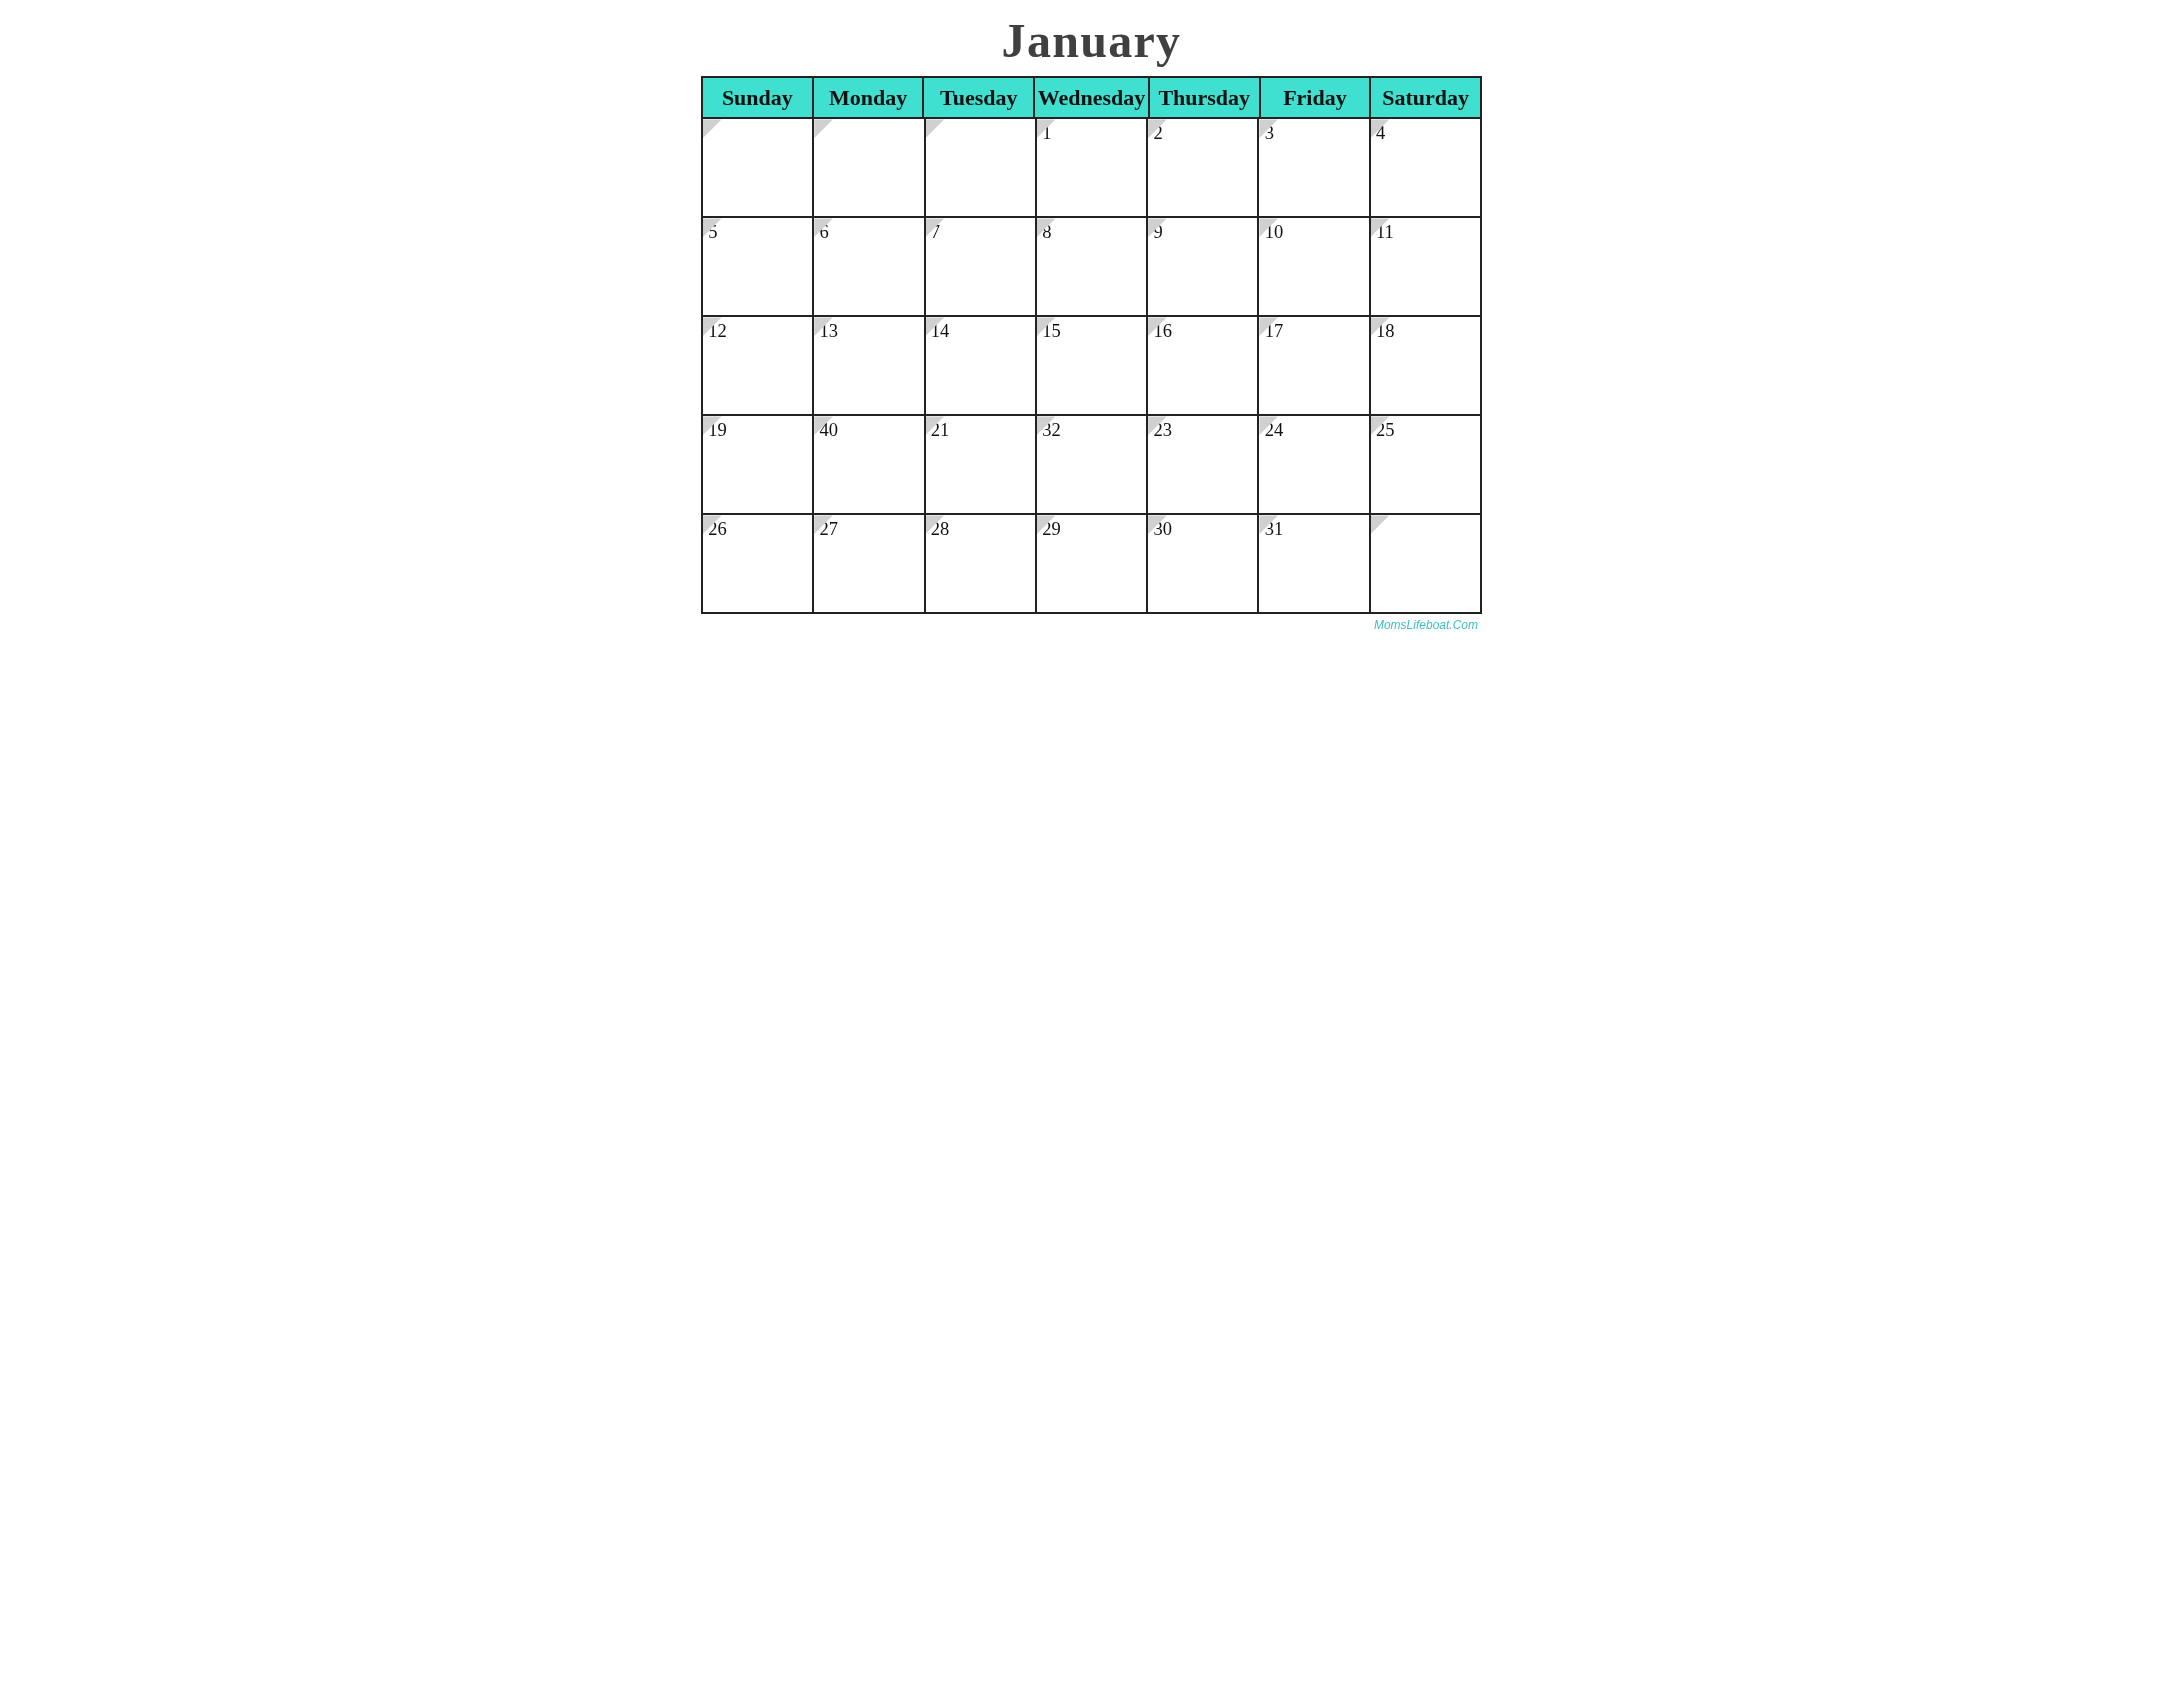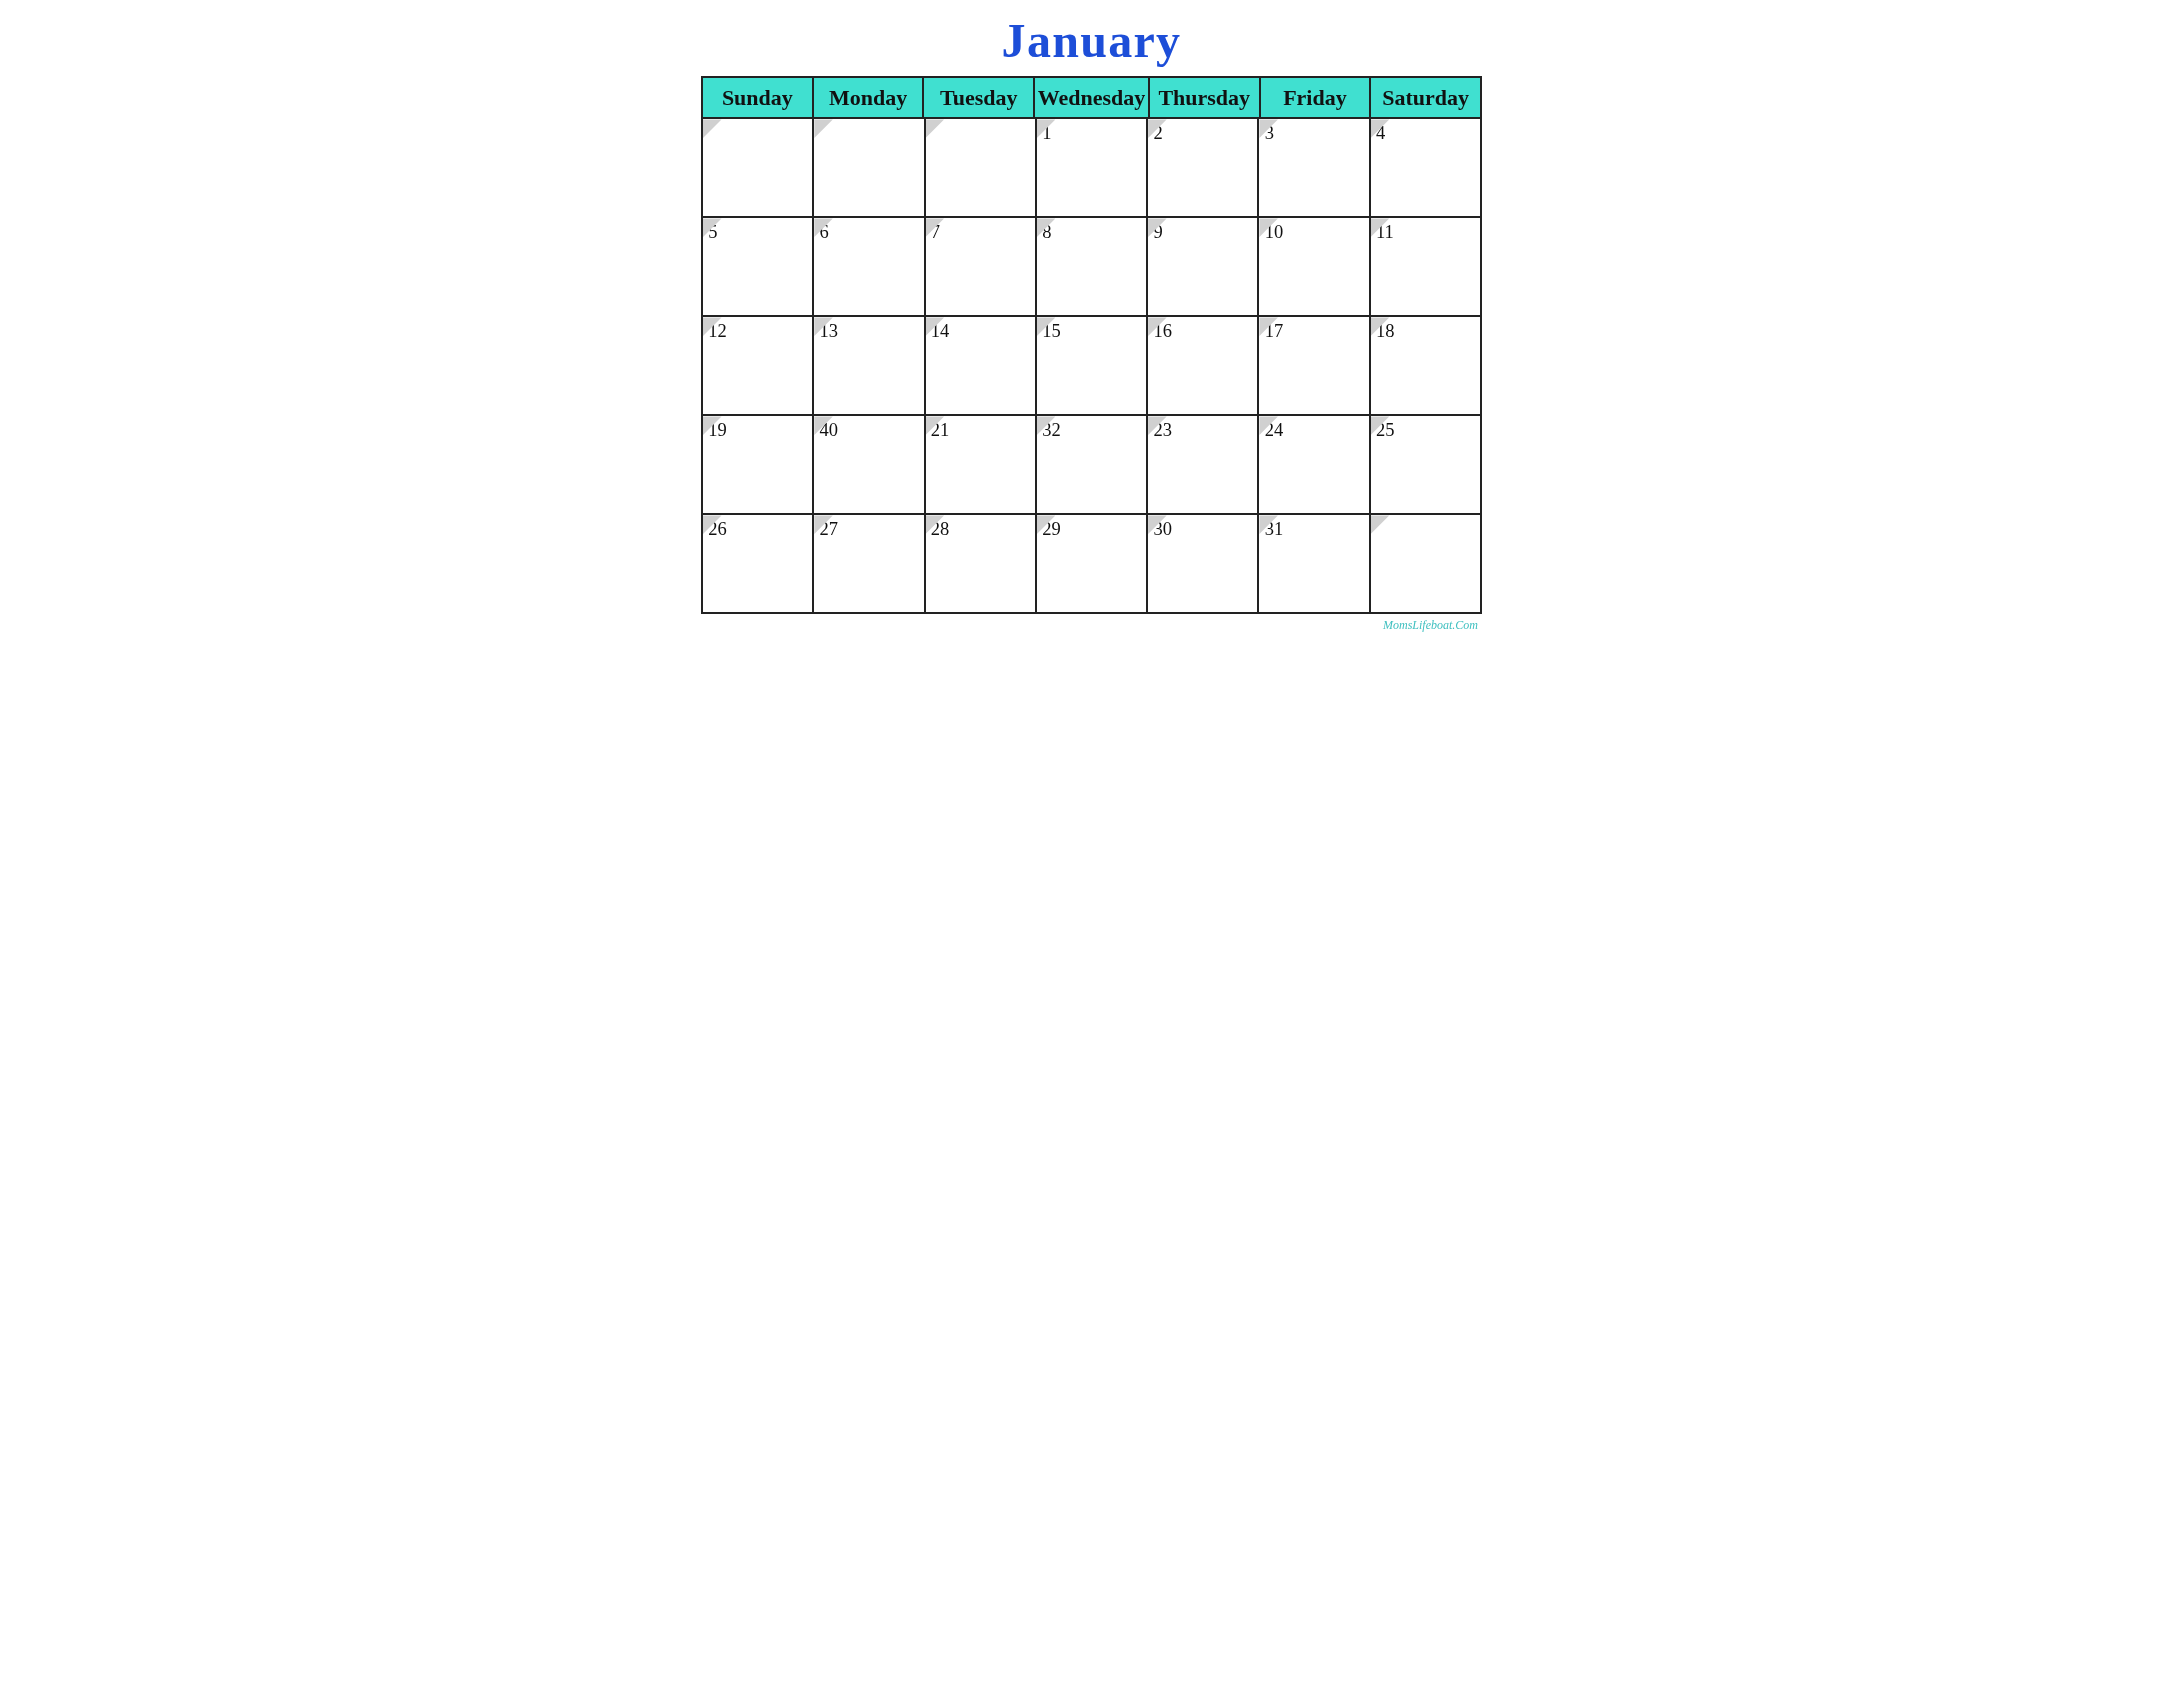--- a/index.html
+++ b/index.html
@@ -15,21 +15,21 @@
       flex-direction: column;
       align-items: center;
       padding: 13.2px 20px 6.6px 20px;
       min-height: 100vh;
     }
 
     #page-title {
       font-size: 48px;
       font-weight: bold;
       font-family: 'Georgia', serif;
-      color: #1d4ed8;
+      color: #404040;
       margin-bottom: 8px;
       letter-spacing: 1.3px;
     }
 
     .calendar-wrapper {
       width: 100%;
       max-width: 781px;
       border: 1.7px solid #222;
     }
 
@@ -95,21 +95,21 @@
       text-align: right;
       width: 100%;
       max-width: 781px;
       margin-top: 4px;
       padding-right: 4px;
     }
 
     .watermark span {
       font-size: 12px;
       color: #40c0c0;
-      font-family: Liberation Serif, serif;
+      font-family: Liberation Sans, sans-serif;
       font-style: italic;
     }
   </style>
 </head>
 <body>
 
 <h1 id="page-title">January</h1>
 
 <div class="calendar-wrapper">
   <div class="calendar-header">

